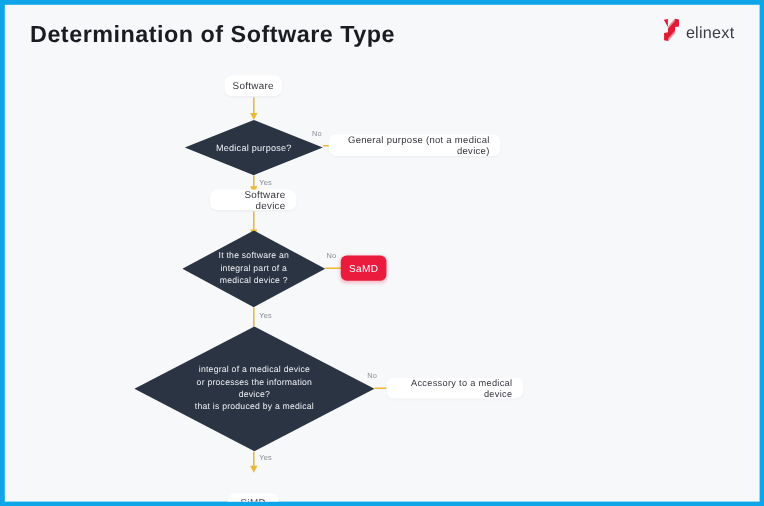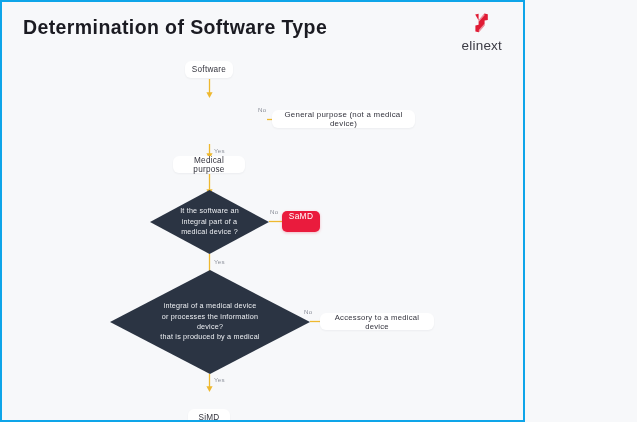--- a/index.html
+++ b/index.html
@@ -10,47 +10,46 @@
     width: 637px;
     height: 422px;
     background: #f7f8fa;
     font-family: "Liberation Sans", sans-serif;
     overflow: hidden;
     position: relative;
   }
   .page {
     position: absolute;
     left: 0; top: 0;
-    width: 525px;
+    width: 637px;
     height: 422px;
     background: #f7f8fa;
-    border: 2px solid #0ea5e9;
+    border: 4px solid #0ea5e9;
     box-sizing: border-box;
     overflow: hidden;
   }
 
   
   .title {
     position: absolute;
     left: 21px;
     top: 14px;
     font-size: 19.5px;
     font-weight: bold;
     letter-spacing: 0.4px;
     color: #1b1b22;
     white-space: nowrap;
   }
   .logo {
     position: absolute;
     right: 21px;
     top: 11px;
     display: flex;
-    align-items: center;
+    align-items: flex-end;
     gap: 5px;
-    flex-direction: column;
   }
   .logo-mark {
     width: 15px;
     height: 20px;
     display: block;
   }
   .logo-text {
     font-size: 13.5px;
     color: #3b3b44;
     letter-spacing: 0.2px;
@@ -71,34 +70,34 @@
   
   .box {
     background: #ffffff;
     border-radius: 6px;
     color: #33333d;
     font-size: 8.2px;
     letter-spacing: 0.25px;
     display: flex;
     align-items: center;
     justify-content: center;
-    text-align: center;
+    text-align: right;
     box-shadow: 0 1px 2px rgba(30,35,55,0.05);
     padding: 0 9px;
   }
 
   
   .box-red {
     background: #ea1b3d;
     border-radius: 5px;
     color: #ffffff;
     font-size: 8.4px;
     letter-spacing: 0.3px;
     display: flex;
-    align-items: flex-start;
+    align-items: center;
     justify-content: center;
     text-align: center;
     box-shadow: 0 1px 3px rgba(234,27,61,0.28);
   }
 
   
   .diamond {
     display: flex;
     align-items: center;
     justify-content: center;
@@ -156,20 +155,26 @@
       <span>Software</span>
     </div>
 
     <div class="conn" style="left:203px; top:77px;">
       <svg width="9" height="20" viewBox="0 0 9 20">
         <line x1="4.5" y1="0" x2="4.5" y2="14" stroke="#eeb82f" stroke-width="1.3"></line>
         <path d="M4.5 19 L1.4 13.2 L7.6 13.2 Z" fill="#eeb82f"></path>
       </svg>
     </div>
 
+    <div class="node diamond" style="left:150px; top:96px; width:115px; height:46px;">
+      <svg viewBox="0 0 115 46" preserveAspectRatio="none">
+        <polygon points="57.5,0 115,23 57.5,46 0,23" fill="#2b3443"></polygon>
+      </svg>
+      <div class="dtext" style="font-size:7.6px;">Medical purpose?</div>
+    </div>
 
     <div class="conn" style="left:265px; top:113px;">
       <svg width="38" height="9" viewBox="0 0 38 9">
         <line x1="0" y1="4.5" x2="31" y2="4.5" stroke="#eeb82f" stroke-width="1.3"></line>
         <path d="M37 4.5 L30.6 1.6 L30.6 7.4 Z" fill="#eeb82f"></path>
       </svg>
     </div>
     <div class="edge-label" style="left:256px; top:104px;">No</div>
 
     <div class="node box" style="left:270px; top:108px; width:143px; height:18px; font-size:7.9px;">
@@ -178,21 +183,21 @@
 
     <div class="conn" style="left:203px; top:142px;">
       <svg width="9" height="16" viewBox="0 0 9 16">
         <line x1="4.5" y1="0" x2="4.5" y2="10" stroke="#eeb82f" stroke-width="1.3"></line>
         <path d="M4.5 15 L1.4 9.2 L7.6 9.2 Z" fill="#eeb82f"></path>
       </svg>
     </div>
     <div class="edge-label" style="left:212px; top:145px;">Yes</div>
 
     <div class="node box" style="left:171px; top:154px; width:72px; height:17px;">
-      <span>Medical purpose</span>
+      <span>Software device</span>
     </div>
 
     <div class="conn" style="left:203px; top:172px;">
       <svg width="9" height="22" viewBox="0 0 9 22">
         <line x1="4.5" y1="0" x2="4.5" y2="16" stroke="#eeb82f" stroke-width="1.3"></line>
         <path d="M4.5 21 L1.4 15.2 L7.6 15.2 Z" fill="#eeb82f"></path>
       </svg>
     </div>
 
     <div class="node diamond" style="left:148px; top:188px; width:119px; height:64px;">

